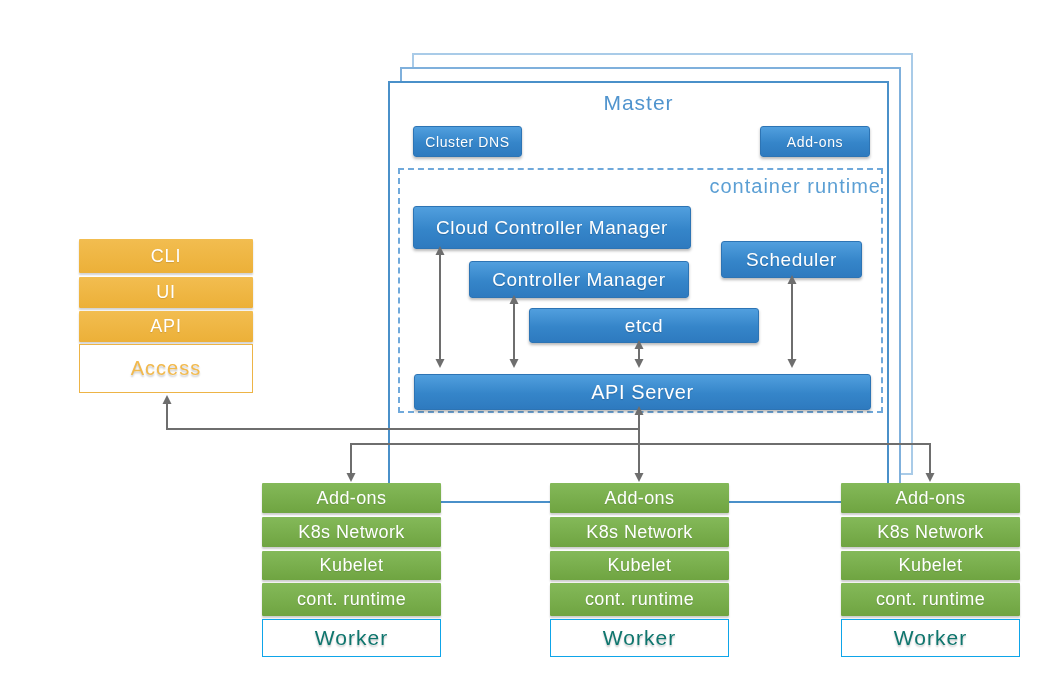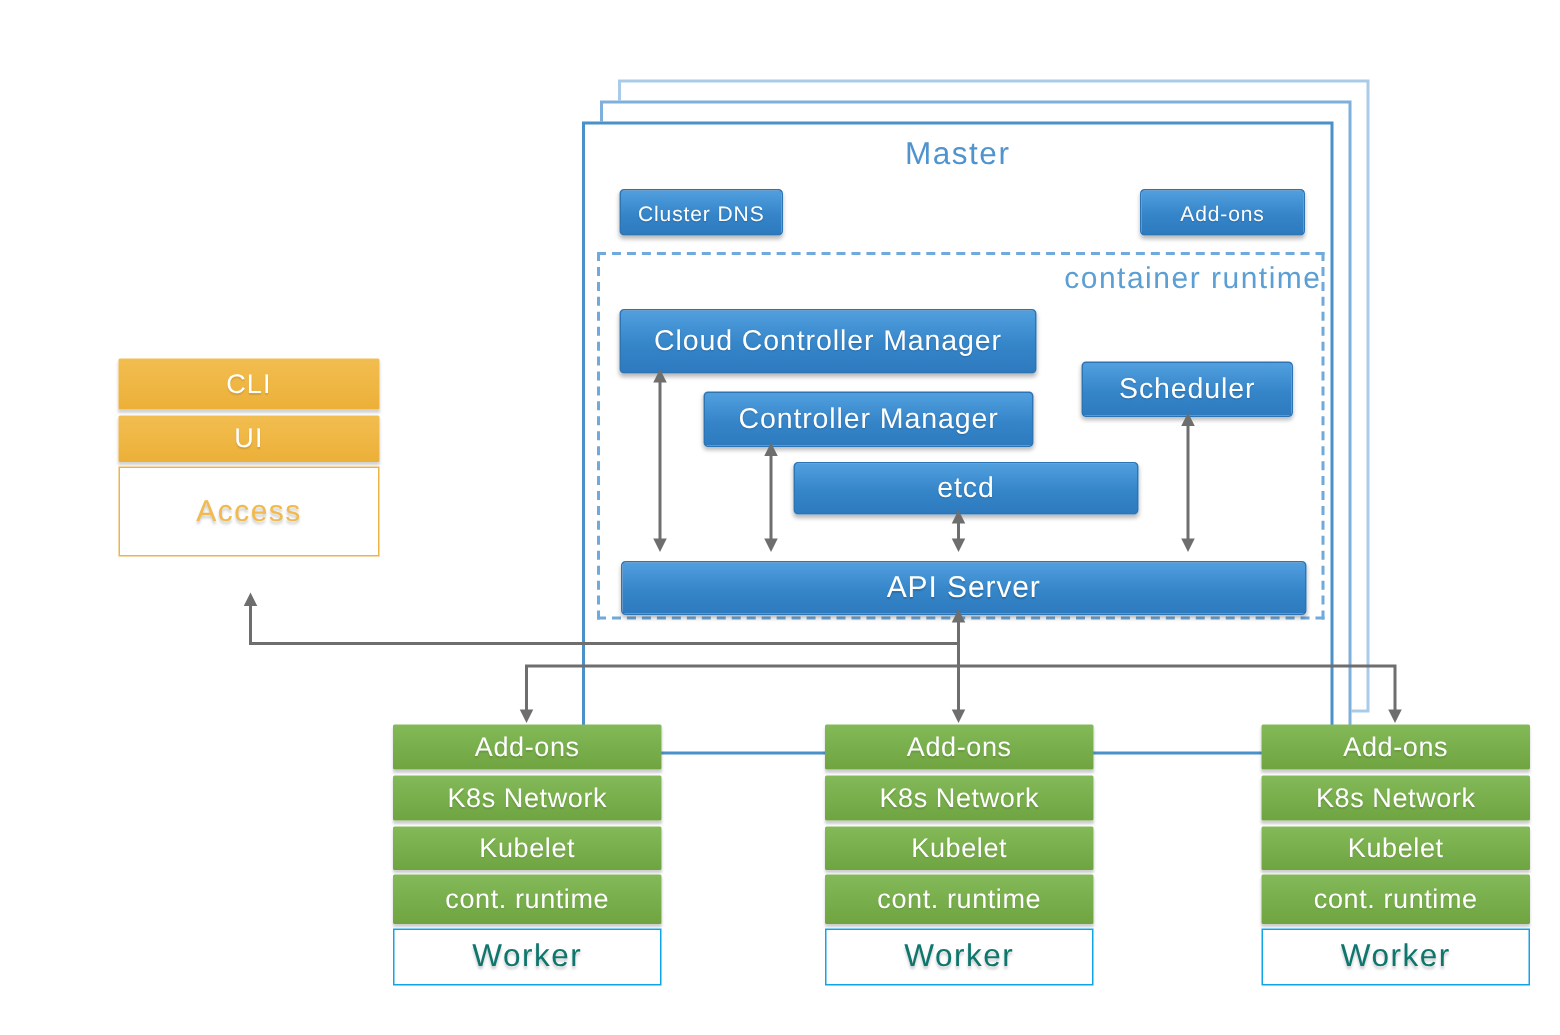--- a/index.html
+++ b/index.html
@@ -90,21 +90,22 @@
       <div class="blue-box fs18" style="left:69px;top:91px;width:220px;height:37px;">Controller Manager</div>
       <div class="blue-box fs19" style="left:321px;top:71px;width:141px;height:37px;">Scheduler</div>
       <div class="blue-box fs19" style="left:129px;top:138px;width:230px;height:35px;">etcd</div>
       <div class="blue-box fs20" style="left:14px;top:204px;width:457px;height:36px;">API Server</div>
     </div>
   </div>
 
   <div class="stack" style="left:79px;top:239px;width:174px;">
     <div class="orange-row" style="height:34px;margin-bottom:4px;">CLI</div>
     <div class="orange-row" style="height:31px;margin-bottom:3px;">UI</div>
-    <div class="access-base" style="height:60px;">Access</div>
+    <div class="orange-row" style="height:31px;margin-bottom:2px;">API</div>
+    <div class="access-base" style="height:49px;">Access</div>
   </div>
 
   <div class="stack" style="left:262px;top:483px;width:179px;">
     <div class="green-row" style="height:30px;margin-bottom:4px;">Add-ons</div>
     <div class="green-row" style="height:30px;margin-bottom:4px;">K8s Network</div>
     <div class="green-row" style="height:29px;margin-bottom:3px;">Kubelet</div>
     <div class="green-row" style="height:33px;margin-bottom:3px;">cont. runtime</div>
     <div class="worker-base" style="height:38px;">Worker</div>
   </div>
 

